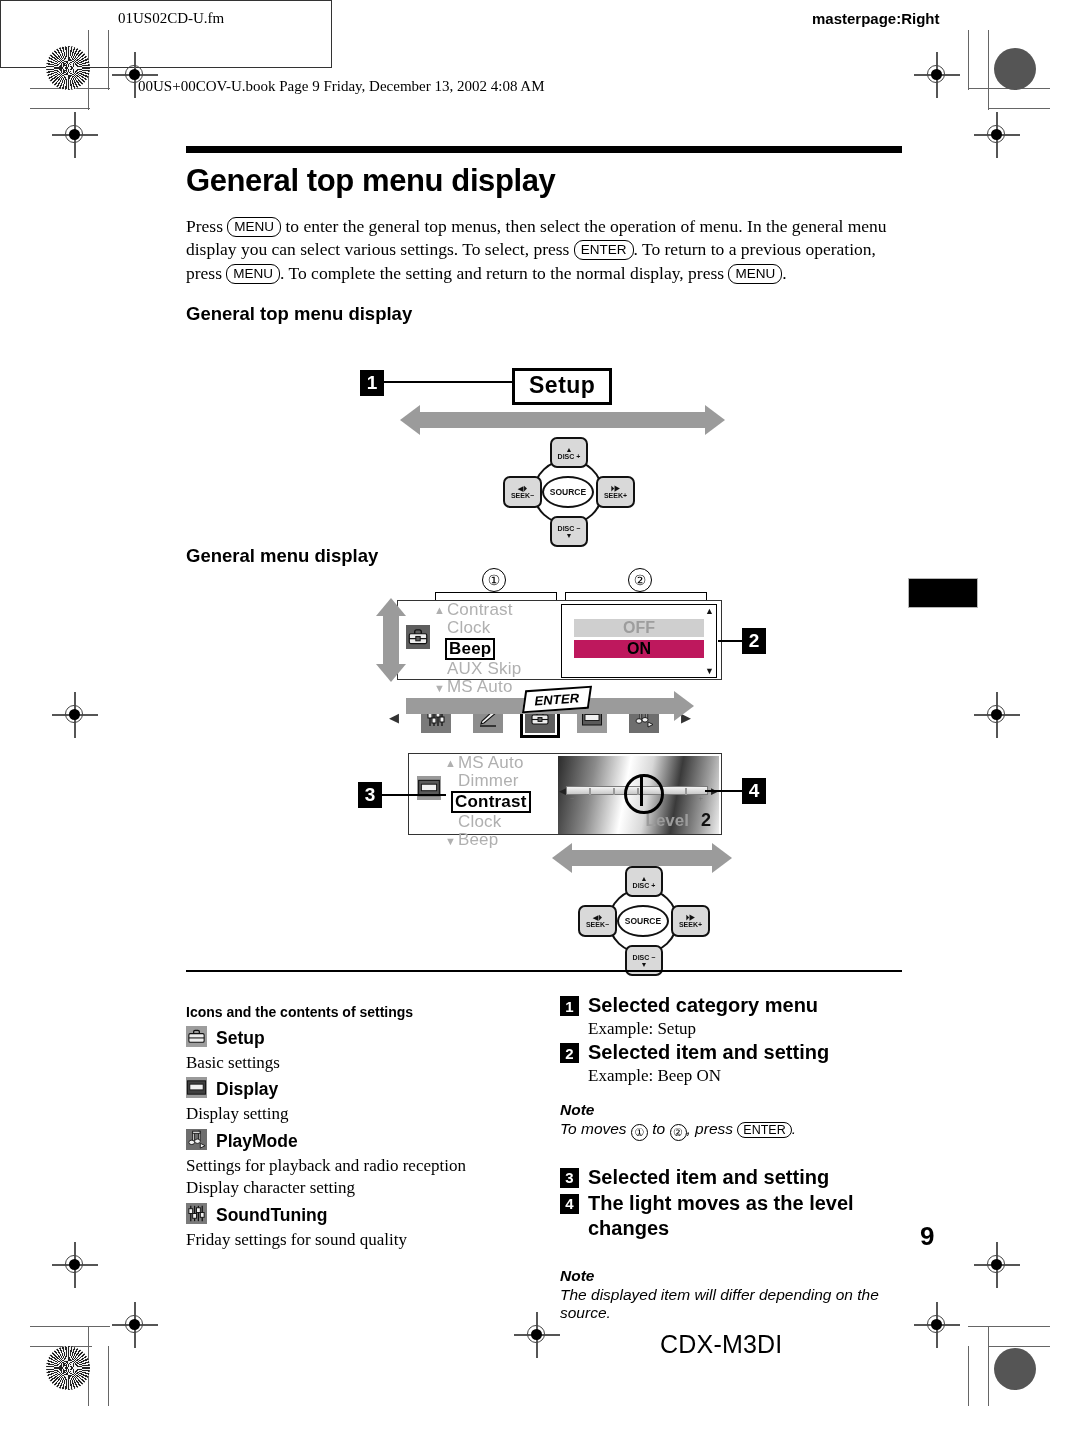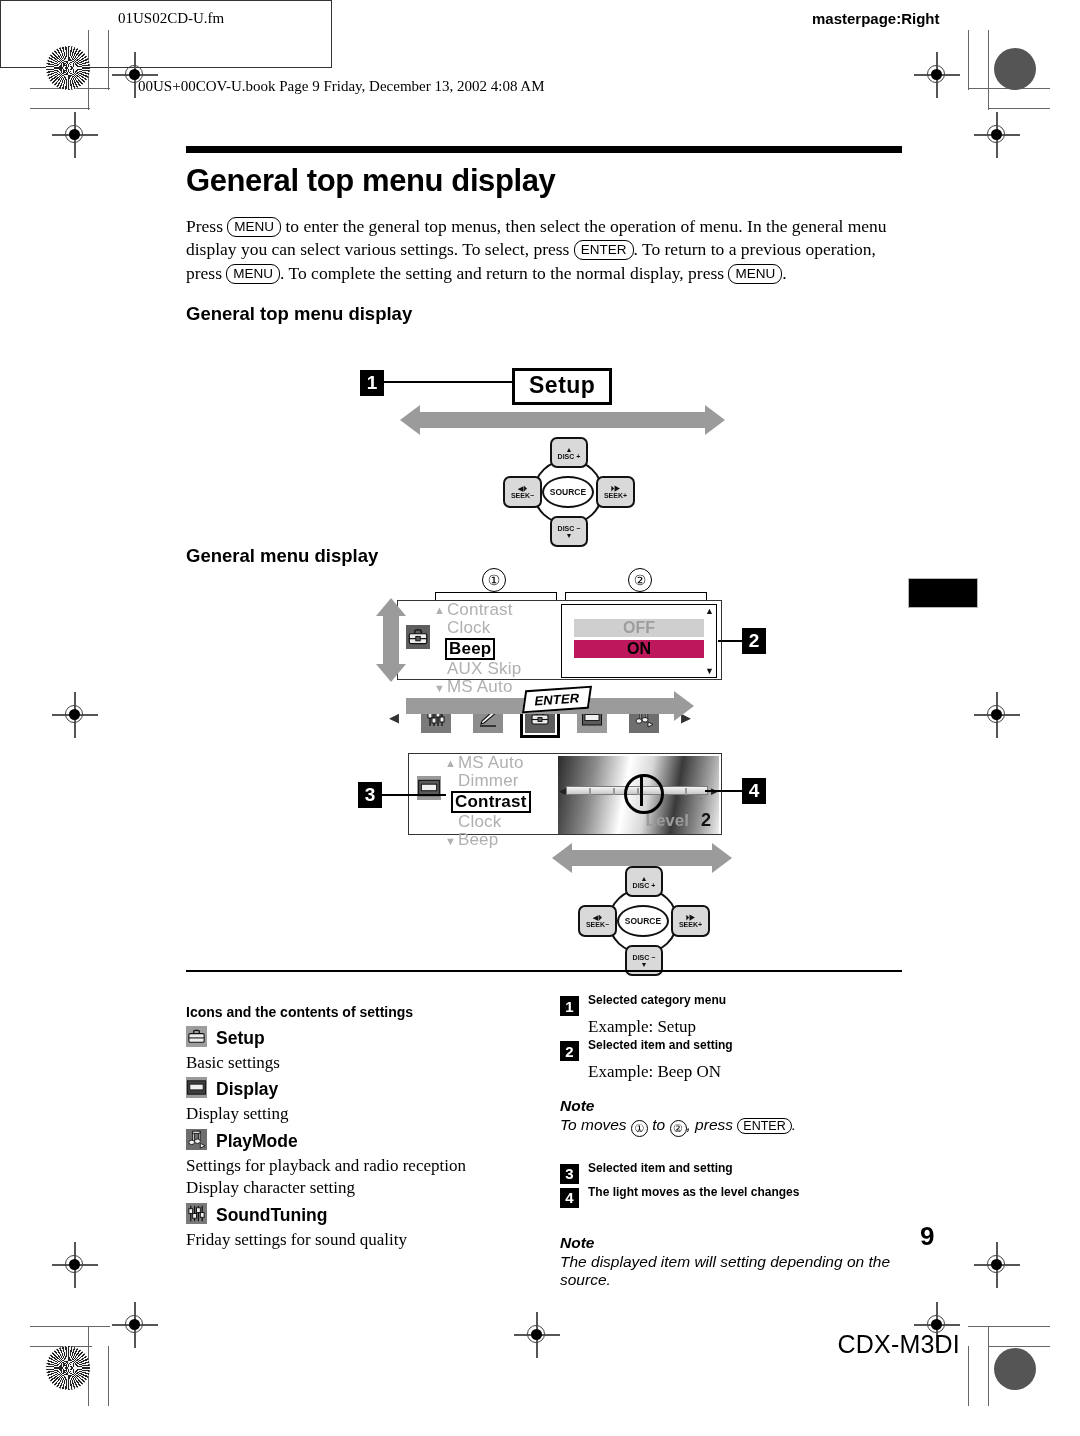--- a/index.html
+++ b/index.html
@@ -124,41 +124,41 @@
   .colR{position:absolute;left:560px;top:992px;width:345px;}
   .secthead{font-family:"Liberation Sans",sans-serif;font-weight:bold;font-size:14px;
      margin:12px 0 6px 0;}
   .iconrow{display:flex;align-items:center;gap:9px;margin-top:4px;}
   .iconname{font-family:"Liberation Sans",sans-serif;font-weight:bold;font-size:17.5px;}
   .icondesc{font-size:17px;margin:2px 0 0 0;line-height:1.2;}
   .numrow{display:flex;align-items:flex-start;gap:9px;margin-top:1px;}
   .numbox{background:#000;color:#fff;min-width:19px;height:20px;
      font-family:"Liberation Sans",sans-serif;font-weight:bold;font-size:15px;
      display:flex;align-items:center;justify-content:center;flex:none;margin-top:3px;}
-  .numlabel{font-family:"Liberation Sans",sans-serif;font-weight:bold;font-size:12px;
+  .numlabel{font-family:"Liberation Sans",sans-serif;font-weight:bold;font-size:20px;
      line-height:1.25;}
   .example{font-size:17px;margin:0 0 0 28px;line-height:1.25;}
   .notehead{font-family:"Liberation Sans",sans-serif;font-weight:bold;font-style:italic;
      font-size:15.5px;margin:14px 0 0 0;}
   .notebody{font-family:"Liberation Sans",sans-serif;font-style:italic;font-size:15.5px;
      margin:1px 0 0 0;}
   .keycap-s{display:inline-block;border:1.3px solid #000;border-radius:8px;
      padding:0 5px;font-family:"Liberation Sans",sans-serif;font-style:normal;
      font-size:12.5px;}
   .circ-s{display:inline-block;width:15px;height:15px;border:1.2px solid #000;
      border-radius:50%;font-size:11px;font-style:normal;text-align:center;
      line-height:15px;vertical-align:-2px;}
 
   .pagenum{position:absolute;left:920px;top:1221px;
      font-family:"Liberation Sans",sans-serif;font-weight:bold;font-size:26px;}
 
   .tabmark{position:absolute;left:908px;top:578px;width:70px;height:30px;
      background:#000;border:1.5px solid #b5b5b5;box-sizing:border-box;}
 
-  .footer{position:absolute;left:660px;top:1330px;width:300px;text-align:right;
+  .footer{position:absolute;left:660px;top:1330px;width:300px;text-align:left;
      font-family:"Liberation Sans",sans-serif;}
   .footer .model{font-size:25px;letter-spacing:.2px;}
   .footer .code{font-size:25px;margin-top:2px;}
   .footer .code b{font-weight:bold;}
 </style>
 </head>
 <body>
 
 <div class="cropline abs" style="left:88px;top:30px;width:1.4px;height:80px;"></div>
 <div class="cropline abs" style="left:108px;top:30px;width:1.4px;height:60px;"></div>
@@ -599,20 +599,20 @@
     <span class="numbox">3</span>
     <span class="numlabel">Selected item and setting</span>
   </div>
 
   <div class="numrow">
     <span class="numbox">4</span>
     <span class="numlabel">The light moves as the level changes</span>
   </div>
 
   <p class="notehead" style="margin-top:26px;">Note</p>
-  <p class="notebody">The displayed item will setting depending on the source.</p>
+  <p class="notebody">The displayed item will differ depending on the source.</p>
 </div>
 
 <div class="pagenum">9</div>
 
 <div class="footer">
   <div class="model">CDX-M3DI</div>
 </div>
 
 </body></html>

